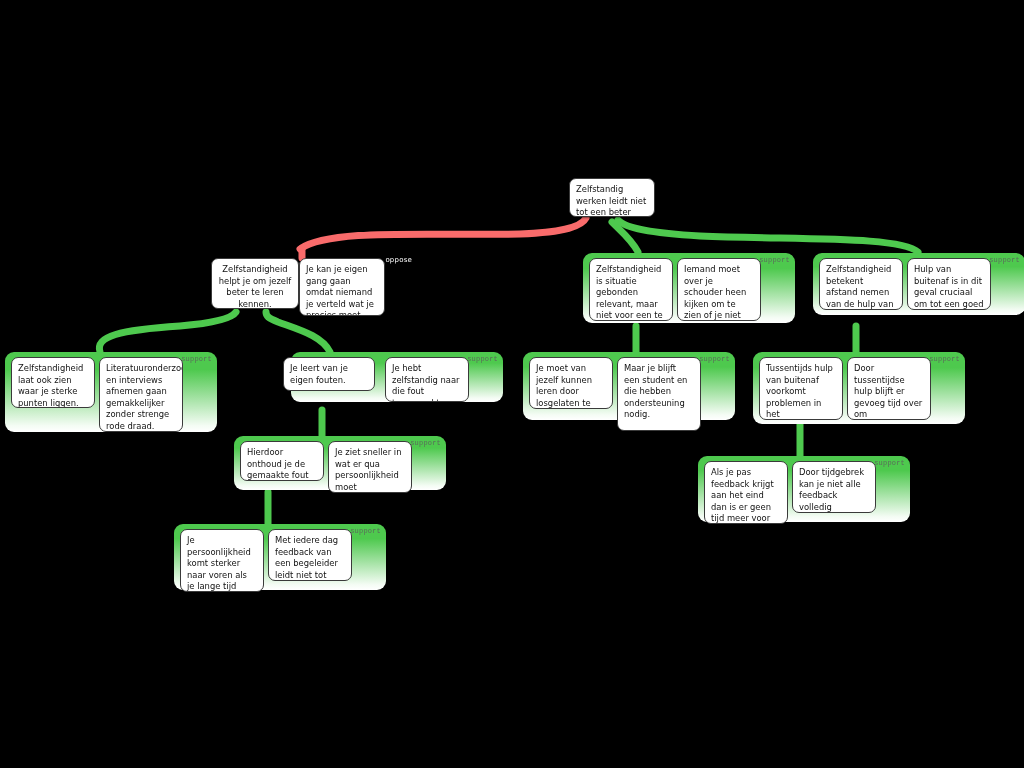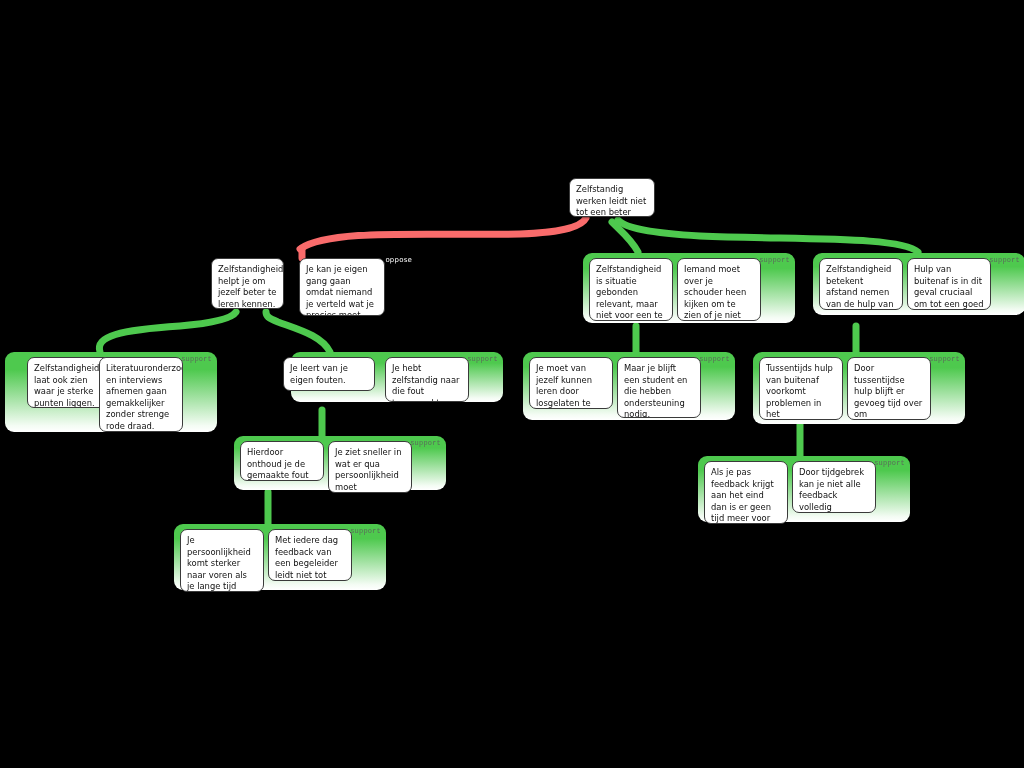--- a/index.html
+++ b/index.html
@@ -80,27 +80,27 @@
     <path d="M 856,352 C 856,340 856,334 856,326" fill="none" stroke="#4ec94e" stroke-width="7" stroke-linecap="round"></path>
 
     <path d="M 800,456 C 800,440 800,432 800,424" fill="none" stroke="#4ec94e" stroke-width="7" stroke-linecap="round"></path>
   </svg>
 
   <div class="claim root" style="left:569px;top:178px;width:86px;height:39px;">Zelfstandig werken leidt niet tot een beter resultaat.</div>
 
   <div class="group oppose" style="left:205px;top:253px;width:212px;height:62px;">
     <span class="group-label">oppose</span>
   </div>
-  <div class="claim" style="left:211px;top:258px;width:73px;height:51px;">Zelfstandigheid helpt je om jezelf beter te leren kennen.</div>
+  <div class="claim" style="left:211px;top:258px;width:88px;height:51px;text-align:center;">Zelfstandigheid helpt je om jezelf beter te leren kennen.</div>
   <div class="claim" style="left:299px;top:258px;width:86px;height:58px;">Je kan je eigen gang gaan omdat niemand je verteld wat je precies moet doen.</div>
 
   <div class="group support" style="left:5px;top:352px;width:212px;height:80px;">
     <span class="group-label">support</span>
   </div>
-  <div class="claim" style="left:11px;top:357px;width:84px;height:51px;margin-left:16px;">Zelfstandigheid laat ook zien waar je sterke punten liggen.</div>
+  <div class="claim" style="left:11px;top:357px;width:84px;height:51px;">Zelfstandigheid laat ook zien waar je sterke punten liggen.</div>
   <div class="claim" style="left:99px;top:357px;width:84px;height:75px;">Literatuuronderzoek en interviews afnemen gaan gemakkelijker zonder strenge rode draad.</div>
 
   <div class="group support" style="left:291px;top:352px;width:212px;height:50px;">
     <span class="group-label">support</span>
   </div>
   <div class="claim" style="left:283px;top:357px;width:92px;height:34px;">Je leert van je eigen fouten.</div>
   <div class="claim" style="left:385px;top:357px;width:84px;height:45px;">Je hebt zelfstandig naar die fout toegewerkt.</div>
 
   <div class="group support" style="left:234px;top:436px;width:212px;height:54px;">
     <span class="group-label">support</span>
@@ -117,21 +117,21 @@
   <div class="group support" style="left:583px;top:253px;width:212px;height:70px;">
     <span class="group-label">support</span>
   </div>
   <div class="claim" style="left:589px;top:258px;width:84px;height:63px;">Zelfstandigheid is situatie gebonden relevant, maar niet voor een te lange tijd.</div>
   <div class="claim" style="left:677px;top:258px;width:84px;height:63px;">Iemand moet over je schouder heen kijken om te zien of je niet ban de rode draad afwijkt.</div>
 
   <div class="group support" style="left:523px;top:352px;width:212px;height:68px;">
     <span class="group-label">support</span>
   </div>
   <div class="claim" style="left:529px;top:357px;width:84px;height:52px;">Je moet van jezelf kunnen leren door losgelaten te worden.</div>
-  <div class="claim" style="left:617px;top:357px;width:84px;height:61px;">Maar je blijft een student en die hebben ondersteuning nodig.</div>
+  <div class="claim" style="left:617px;top:357px;width:84px;height:74px;">Maar je blijft een student en die hebben ondersteuning nodig.</div>
 
   <div class="group support" style="left:813px;top:253px;width:212px;height:62px;">
     <span class="group-label">support</span>
   </div>
   <div class="claim" style="left:819px;top:258px;width:84px;height:52px;">Zelfstandigheid betekent afstand nemen van de hulp van buitenaf.</div>
   <div class="claim" style="left:907px;top:258px;width:84px;height:52px;">Hulp van buitenaf is in dit geval cruciaal om tot een goed resultaat te komen.</div>
 
   <div class="group support" style="left:753px;top:352px;width:212px;height:72px;">
     <span class="group-label">support</span>
   </div>

